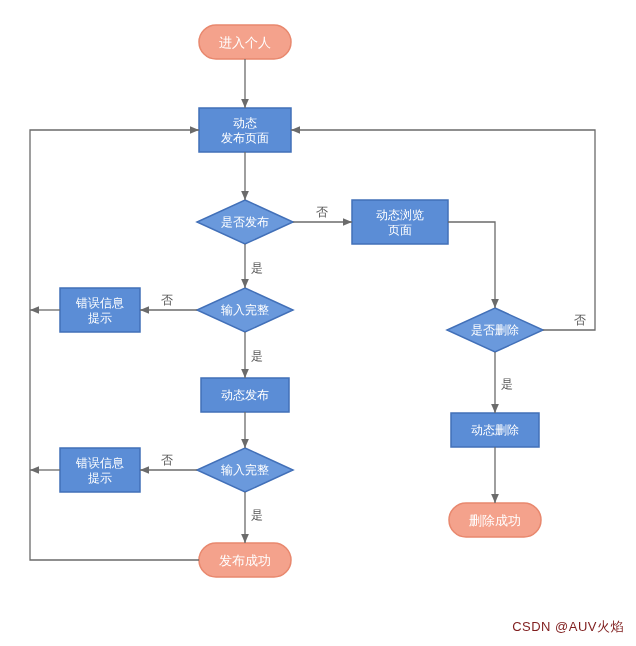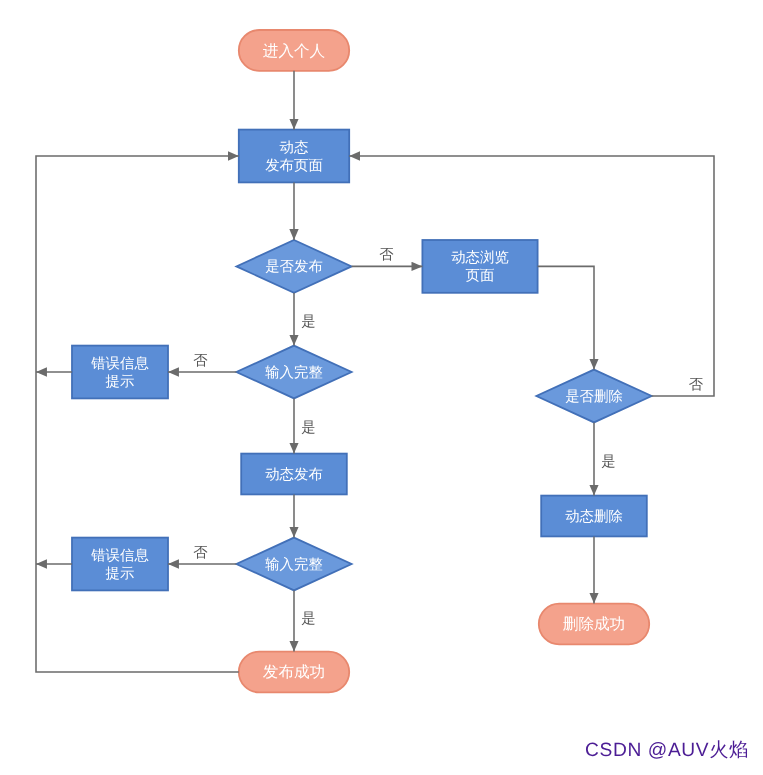--- a/index.html
+++ b/index.html
@@ -11,22 +11,22 @@
     background: #ffffff;
     position: relative;
   }
   svg {
     display: block;
   }
   .watermark {
     position: absolute;
     right: 12px;
     bottom: 10px;
-    color: #4c1d95;
-    font-size: 16px;
+    color: #7f1d1d;
+    font-size: 13px;
     letter-spacing: 0.5px;
   }
 </style>
 </head>
 <body>
 
 <svg id="diagram" width="636" height="640">
     <defs>
       <marker id="arrow" markerWidth="8" markerHeight="8" refX="7" refY="3" orient="auto">
         <path d="M0,0 L7,3 L0,6 Z" fill="#6b6b6b"></path>

